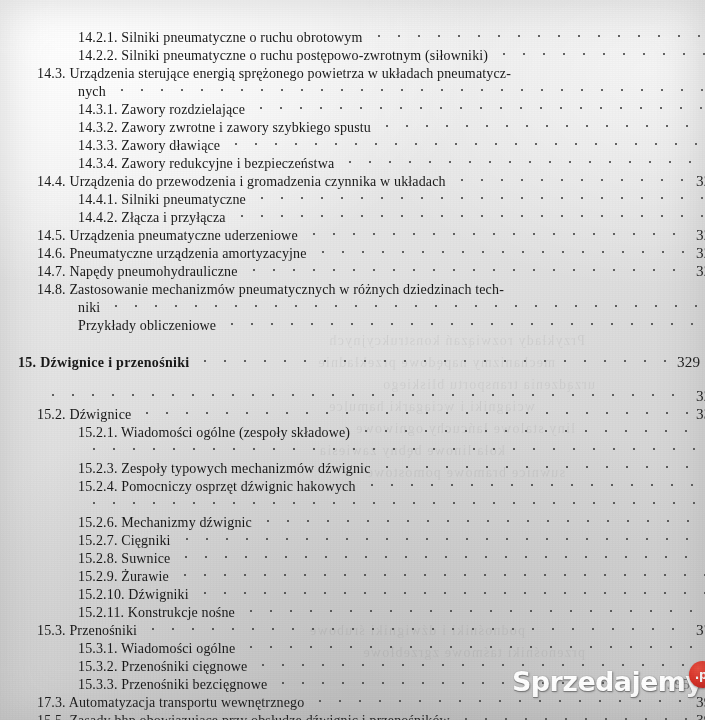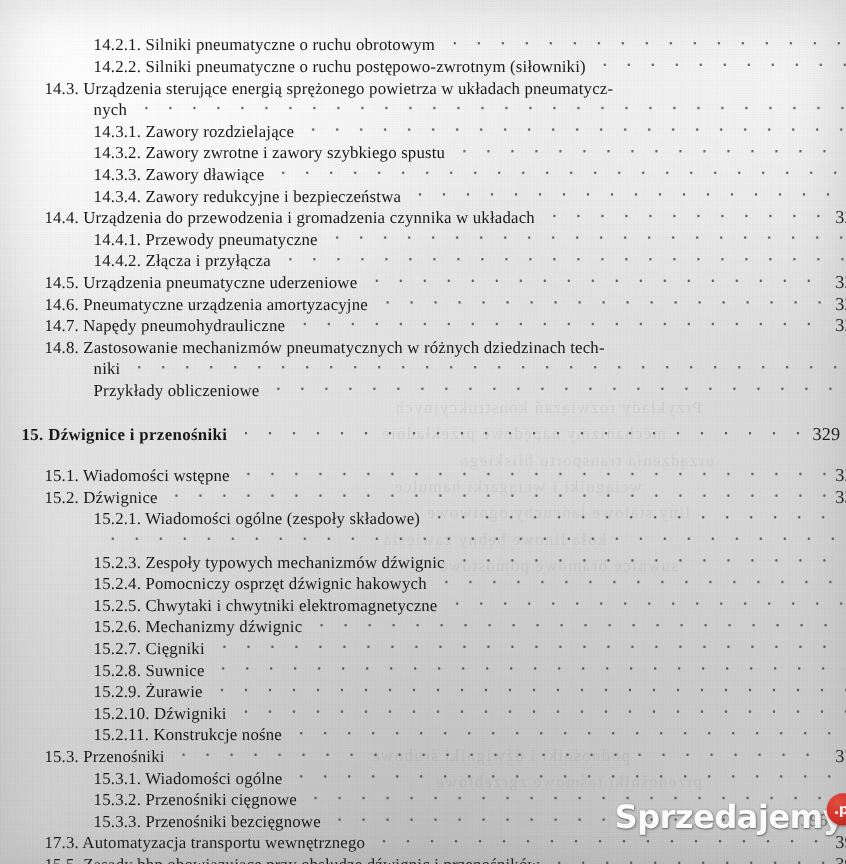--- a/index.html
+++ b/index.html
@@ -225,21 +225,21 @@
       <div class="row lv-sub" style="top: 150px;">
         <span class="label">14.3.4. Zawory  redukcyjne  i  bezpieczeństwa</span>
         <span class="leader"></span>
       </div>
       <div class="row lv-sec" style="top: 168px;">
         <span class="label">14.4. Urządzenia  do  przewodzenia  i  gromadzenia  czynnika  w  układach</span>
         <span class="leader"></span>
         <span class="page">323</span>
       </div>
       <div class="row lv-sub" style="top: 186px;">
-        <span class="label">14.4.1. Przewody  pneumatyczne</span>
+        <span class="label">14.4.1. Silniki  pneumatyczne</span>
         <span class="leader"></span>
       </div>
       <div class="row lv-sub" style="top: 204px;">
         <span class="label">14.4.2. Złącza  i  przyłącza</span>
         <span class="leader"></span>
       </div>
       <div class="row lv-sec" style="top: 222px;">
         <span class="label">14.5. Urządzenia  pneumatyczne  uderzeniowe</span>
         <span class="leader"></span>
         <span class="page">323</span>
@@ -266,21 +266,20 @@
       <div class="row lv-cont" style="top: 312px;">
         <span class="label">Przykłady  obliczeniowe</span>
         <span class="leader"></span>
       </div>
       <div class="row lv-chap" style="top: 349px;">
         <span class="label bold">15. Dźwignice  i  przenośniki</span>
         <span class="leader"></span>
         <span class="page">329</span>
       </div>
       <div class="row lv-sec" style="top: 383px;">
-        <span class="label">15.1. Wiadomości  wstępne</span>
         <span class="leader"></span>
         <span class="page">329</span>
       </div>
       <div class="row lv-sec" style="top: 401px;">
         <span class="label">15.2. Dźwignice</span>
         <span class="leader"></span>
         <span class="page">331</span>
       </div>
       <div class="row lv-sub" style="top: 419px;">
         <span class="label">15.2.1. Wiadomości  ogólne  (zespoły  składowe)</span>
@@ -291,21 +290,20 @@
       </div>
       <div class="row lv-sub" style="top: 455px;">
         <span class="label">15.2.3. Zespoły  typowych  mechanizmów  dźwignic</span>
         <span class="leader"></span>
       </div>
       <div class="row lv-sub" style="top: 473px;">
         <span class="label">15.2.4. Pomocniczy  osprzęt  dźwignic  hakowych</span>
         <span class="leader"></span>
       </div>
       <div class="row lv-sub" style="top: 491px;">
-        <span class="label">15.2.5. Chwytaki  i  chwytniki  elektromagnetyczne</span>
         <span class="leader"></span>
       </div>
       <div class="row lv-sub" style="top: 509px;">
         <span class="label">15.2.6. Mechanizmy  dźwignic</span>
         <span class="leader"></span>
       </div>
       <div class="row lv-sub" style="top: 527px;">
         <span class="label">15.2.7. Cięgniki</span>
         <span class="leader"></span>
       </div>

